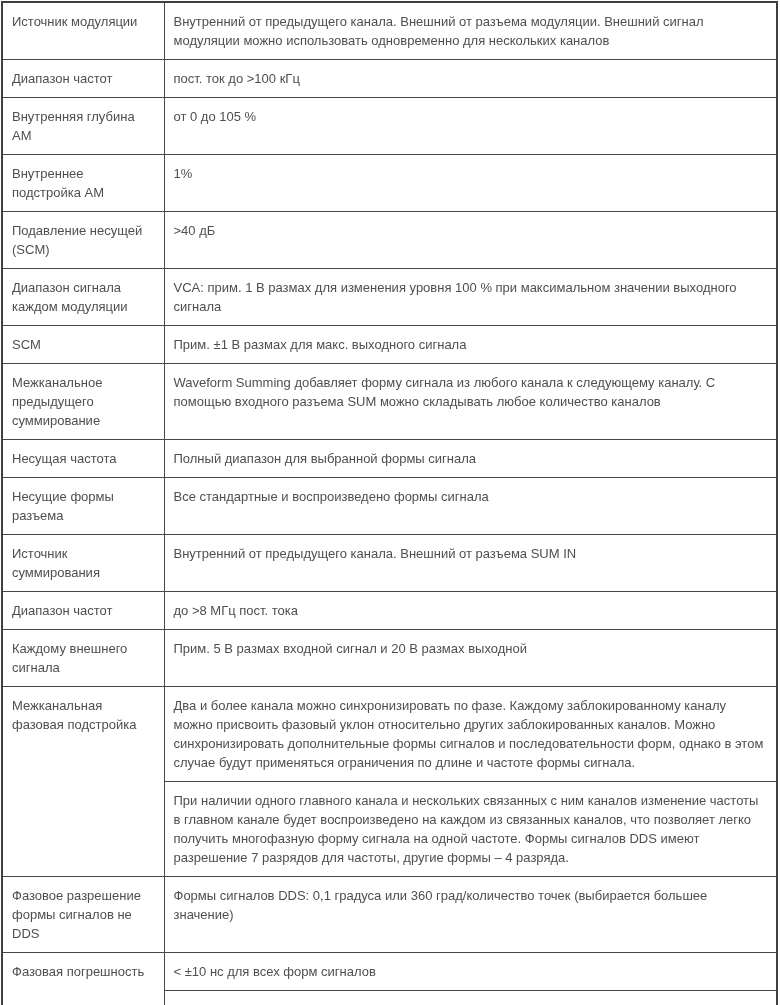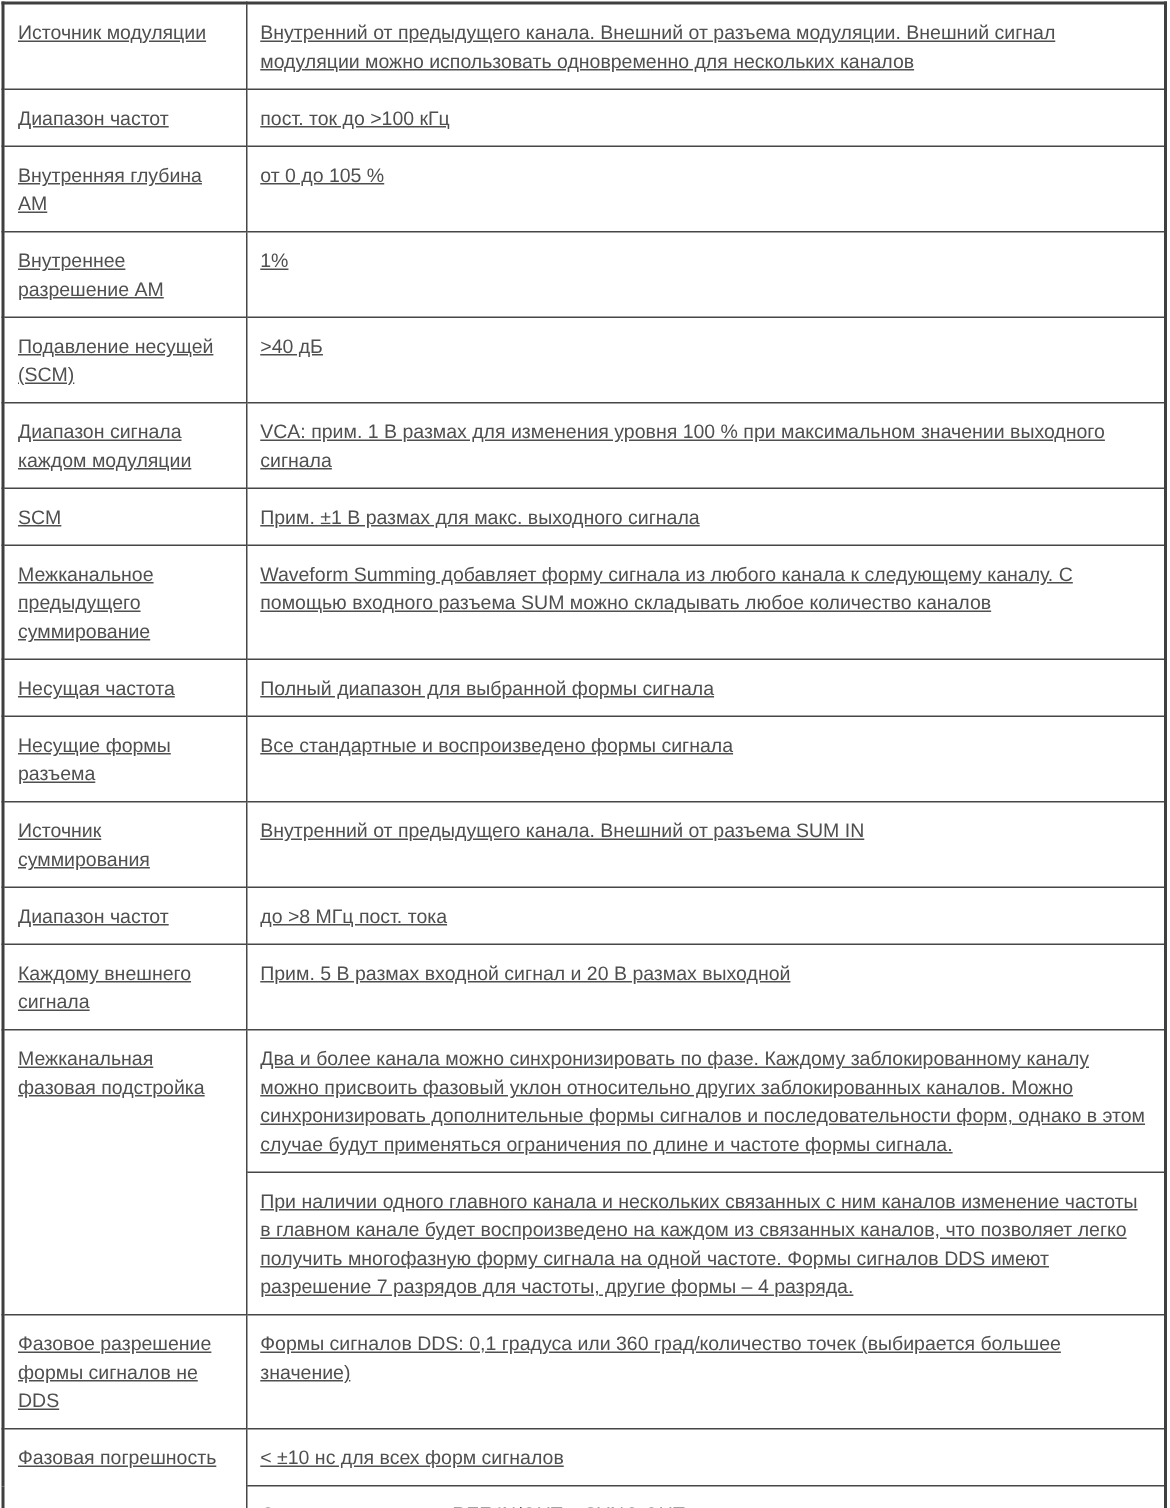--- a/index.html
+++ b/index.html
@@ -18,21 +18,20 @@
     border: 2px solid #3f3f3f;
   }
   table.spec-table td {
     border: 1px solid #474747;
     vertical-align: top;
     padding: 9px 10px 9px 9px;
     font-size: 13px;
     line-height: 19px;
     color: #4f4f4f;
     word-wrap: break-word;
-    text-decoration: underline;
   }
   td.label-cell {
     
   }
   td.value-cell {
     
   }
 </style>
 </head>
 <body>
@@ -49,21 +48,21 @@
       </tr>
       <tr>
         <td class="label-cell" rowspan="1">Диапазон частот</td>
         <td class="value-cell">пост. ток до &gt;100 кГц</td>
       </tr>
       <tr>
         <td class="label-cell" rowspan="1">Внутренняя глубина АМ</td>
         <td class="value-cell">от 0 до 105 %</td>
       </tr>
       <tr>
-        <td class="label-cell" rowspan="1">Внутреннее разрешение АМ</td>
+        <td class="label-cell" rowspan="1">Внутреннее подстройка АМ</td>
         <td class="value-cell">1%</td>
       </tr>
       <tr>
         <td class="label-cell" rowspan="1">Подавление несущей (SCM)</td>
         <td class="value-cell">&gt;40 дБ</td>
       </tr>
       <tr>
         <td class="label-cell" rowspan="1">Диапазон сигнала каждом модуляции</td>
         <td class="value-cell">VCA: прим. 1 В размах для изменения уровня 100 % при максимальном значении выходного сигнала</td>
       </tr>

